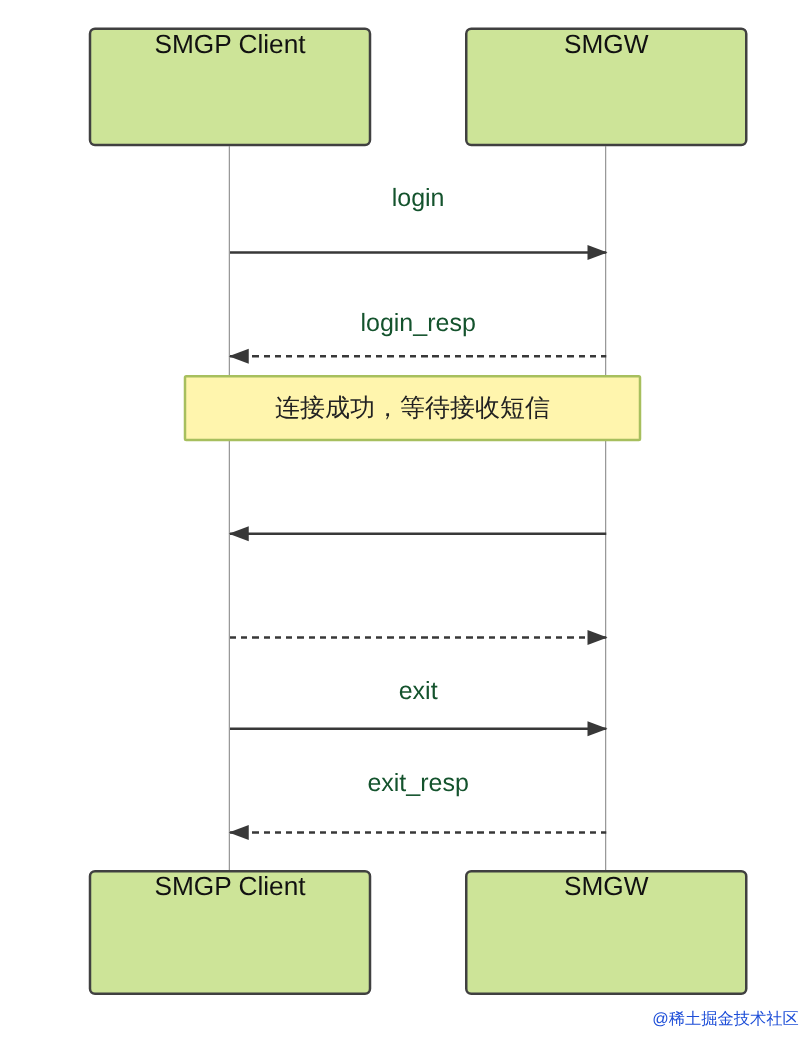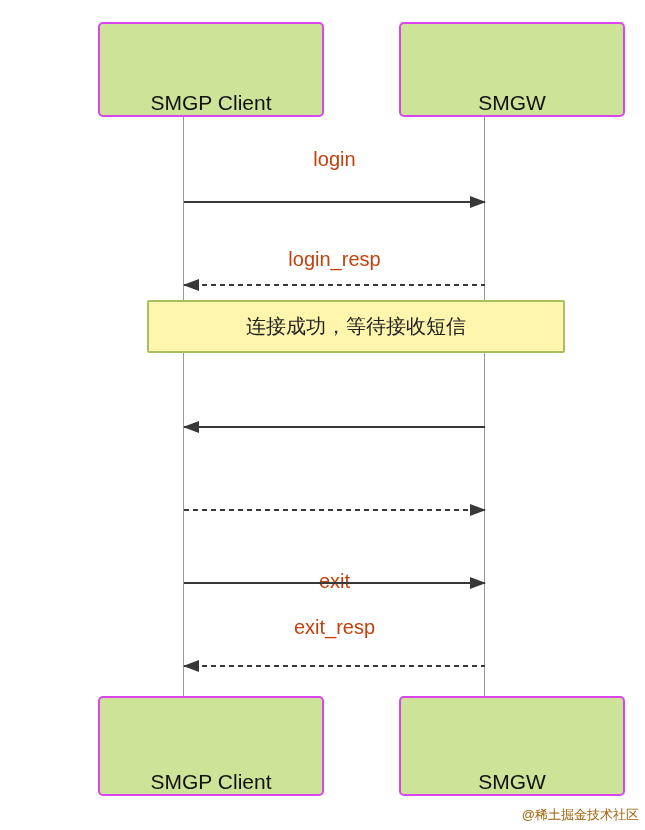--- a/index.html
+++ b/index.html
@@ -16,35 +16,34 @@
     top:117px;
     width:1px;height:579px;
     background:#999999;
     z-index:1;
   }
   
   .actor{
     position:absolute;
     width:226px;height:95px;
     background:#cde498;
-    border:2px solid #d946ef;
+    border:2px solid #404040;
     border-radius:5px;
     box-sizing:border-box;
-    display:flex;align-items:flex-end;justify-content:center;
+    display:flex;align-items:flex-start;justify-content:center;
     font-size:21px;color:#111111;
     z-index:3;
-    margin-left:27px;
   }
   .actor.bottom{height:100px;}
   
   .msg-label{
     position:absolute;
     left:184px;width:301px;
     text-align:center;
-    font-size:20px;color:#c2410c;
+    font-size:20px;color:#14532d;
     z-index:2;
     white-space:nowrap;
   }
   
   .msg{
     position:absolute;
     left:184px;width:301px;height:12px;
     z-index:2;
   }
   .msg .line{
@@ -66,34 +65,34 @@
   }
   .msg .head.left{
     left:-1px;
     border-width:6px 16px 6px 0;
     border-color:transparent #383838 transparent transparent;
   }
   
   .note{
     position:absolute;
     left:147px;top:300px;
-    width:418px;height:53px;
+    width:366px;height:53px;
     background:#fff5ad;
     border:2px solid #a7bf5e;
     border-radius:2px;
     box-sizing:border-box;
     display:flex;align-items:center;justify-content:center;
     font-size:20px;color:#222222;
     z-index:3;
   }
   
   .watermark{
     position:absolute;
     right:6px;top:806px;
-    font-size:13px;color:#a16207;
+    font-size:13px;color:#1d4ed8;
     z-index:2;
   }
 </style>
 </head>
 <body>
 
 <div id="canvas">
 
   <div class="lifeline" style="left:183px"></div>
   <div class="lifeline" style="left:484px"></div>
@@ -124,21 +123,21 @@
   <div class="msg" style="top:421px">
     <div class="line"></div>
     <span class="head left"></span>
   </div>
 
   <div class="msg" style="top:504px">
     <div class="line dashed"></div>
     <span class="head right"></span>
   </div>
 
-  <div class="msg-label" style="top:570px">exit</div>
+  <div class="msg-label" style="top:542px">exit</div>
   <div class="msg" style="top:577px">
     <div class="line"></div>
     <span class="head right"></span>
   </div>
 
   <div class="msg-label" style="top:616px">exit_resp</div>
   <div class="msg" style="top:660px">
     <div class="line dashed"></div>
     <span class="head left"></span>
   </div>

